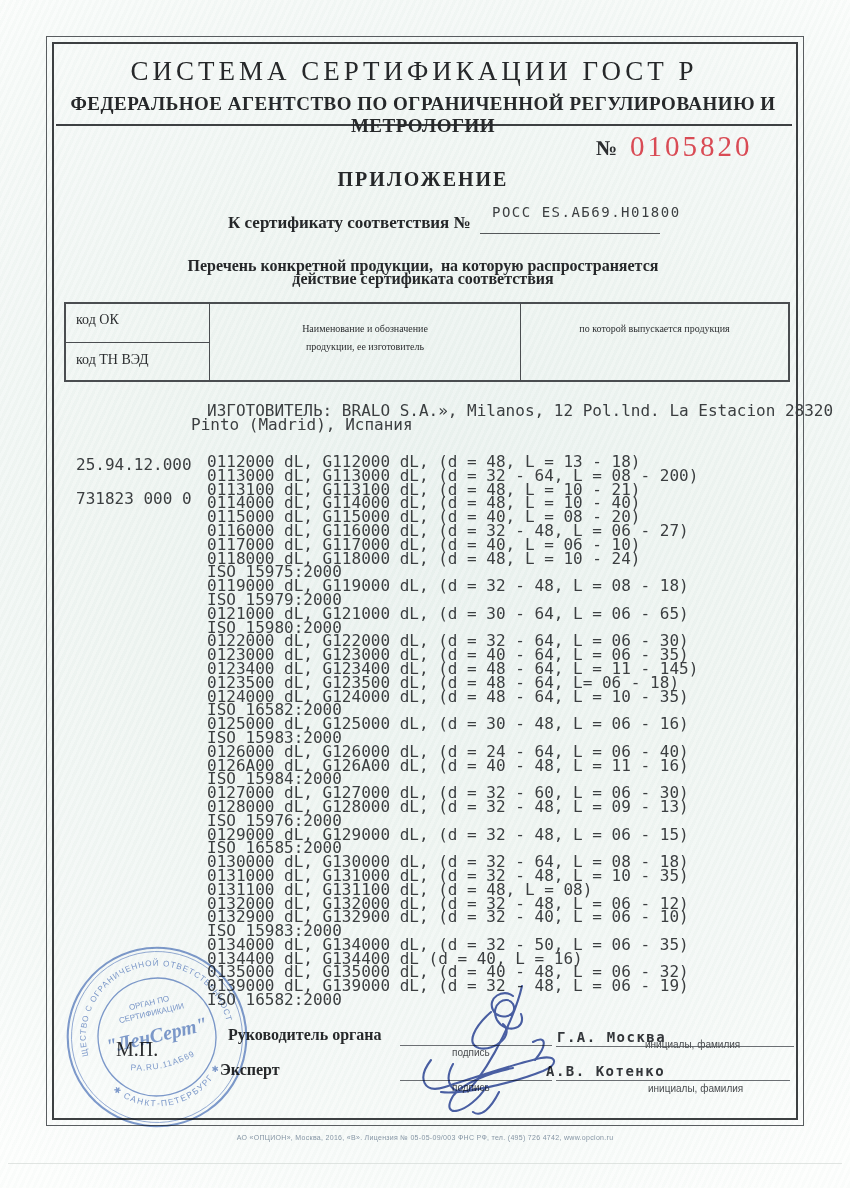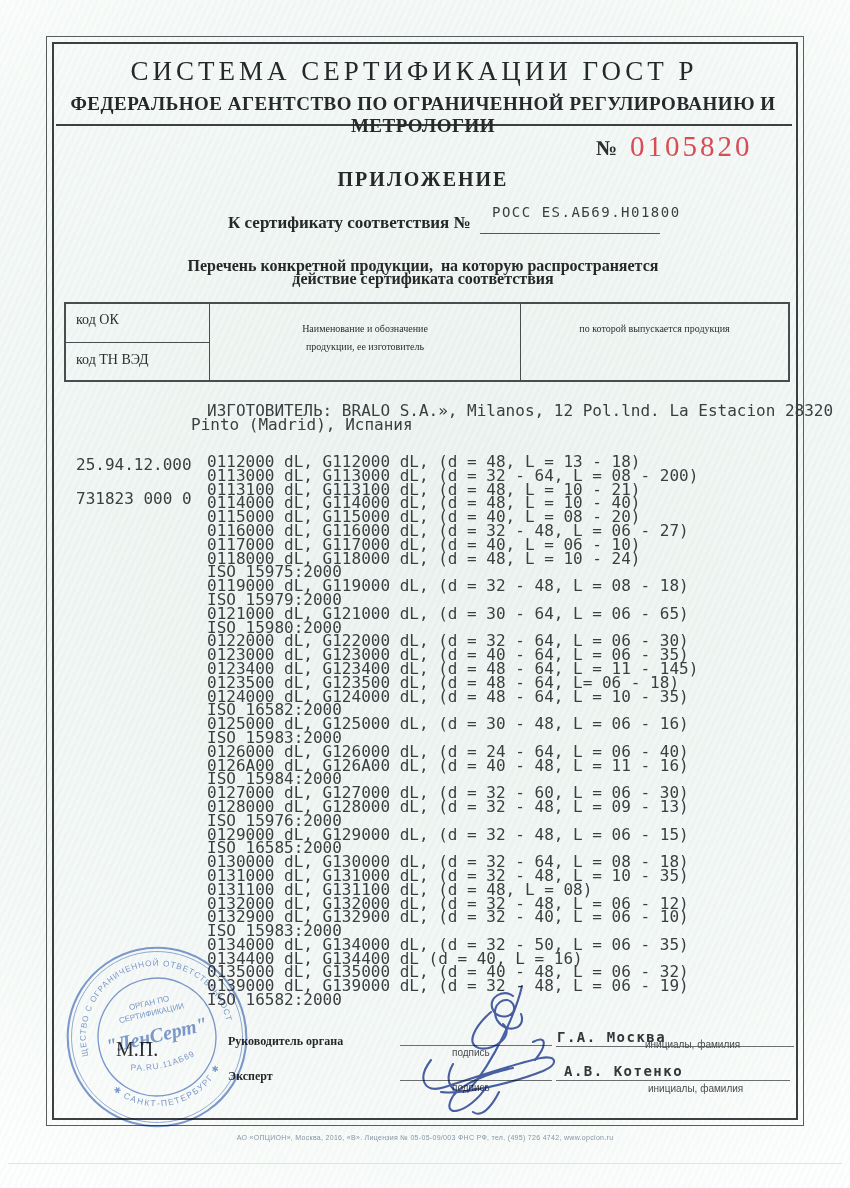--- a/index.html
+++ b/index.html
@@ -44,31 +44,31 @@
   
   .mono{font-family:"DejaVu Sans Mono",monospace;color:#3b3e40;font-size:16px;white-space:pre;}
   .man1{position:absolute;left:207px;top:401px;}
   .man2{position:absolute;left:191px;top:415px;}
   .products{position:absolute;left:207px;top:455px;}
   .pline{height:13.8px;line-height:13.8px;white-space:pre;}
   .okcode{position:absolute;left:76px;top:455px;}
   .tncode{position:absolute;left:76px;top:489px;}
 
   
-  .sig-label{position:absolute;font-weight:bold;font-size:12px;color:#26282a;margin-top:8px;}
-  .lab1{left:228px;top:1026px;} .lab2{left:228px;top:1061px;}
+  .sig-label{position:absolute;font-weight:bold;font-size:16px;color:#26282a;}
+  .lab1{left:228px;top:1026px;} .lab2{left:220px;top:1061px;}
   .uline{position:absolute;border-bottom:1px solid #6b6f73;height:1px;}
   .ul1a{left:400px;top:1044px;width:152px;} .ul1b{left:556px;top:1045px;width:238px;}
   .ul2a{left:400px;top:1079px;width:152px;} .ul2b{left:556px;top:1079px;width:234px;}
   .caption{position:absolute;font-family:"Liberation Sans",sans-serif;font-size:10px;color:#4a4d50;}
   .cap1a{left:452px;top:1047px;} .cap1b{left:645px;top:1039px;}
   .cap2a{left:452px;top:1082px;} .cap2b{left:648px;top:1083px;}
   .sig-name{position:absolute;font-family:"DejaVu Sans Mono",monospace;font-size:14px;
             letter-spacing:1.5px;color:#33363a;font-weight:bold;}
-  .nm1{left:557px;top:1029px;} .nm2{left:544px;top:1063px;margin-left:20px;}
+  .nm1{left:557px;top:1029px;} .nm2{left:526px;top:1063px;margin-left:20px;}
   .mp{position:absolute;left:116px;top:1038px;font-size:20px;color:#2c2e30;z-index:1;}
 
   
   .stamp{position:absolute;left:62px;top:942px;width:190px;height:190px;z-index:2;
          transform:rotate(-13deg);opacity:.85;mix-blend-mode:multiply;}
   .ink{position:absolute;left:395px;top:968px;width:200px;height:160px;z-index:3;
        mix-blend-mode:multiply;}
 
   .footer{position:absolute;left:0;top:1134px;width:850px;text-align:center;
           font-family:"Liberation Sans",sans-serif;font-size:7px;letter-spacing:.3px;color:#8595a4;}

